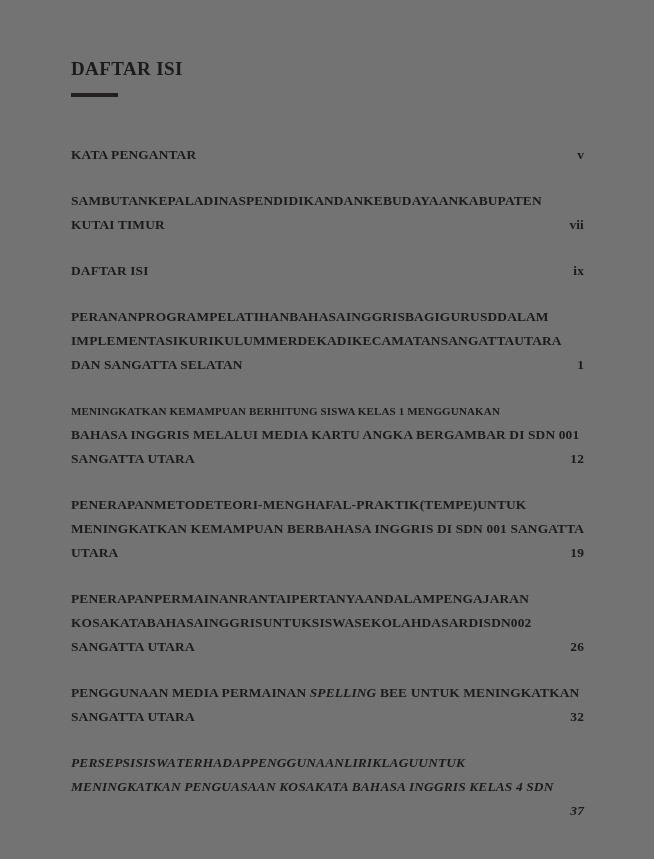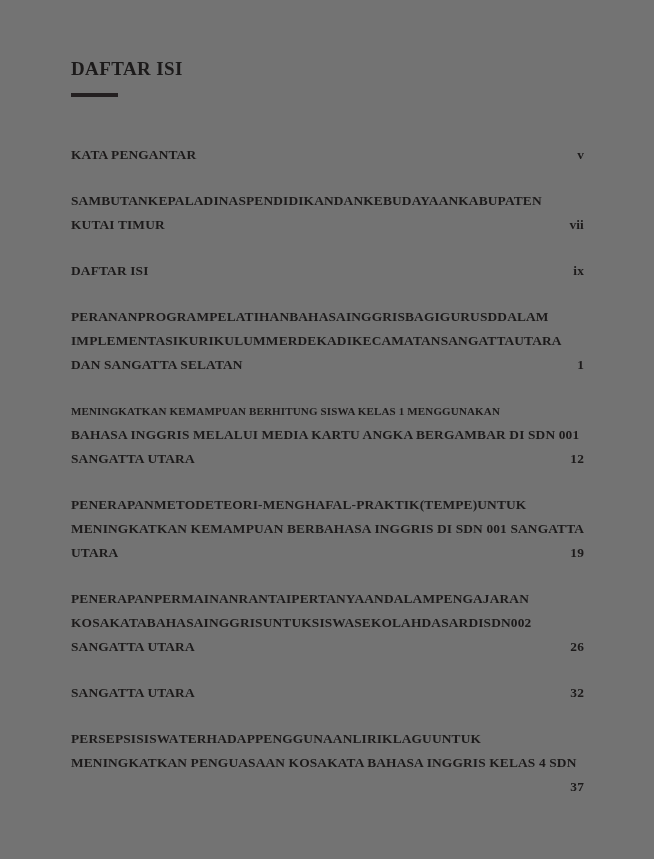--- a/index.html
+++ b/index.html
@@ -50,21 +50,21 @@
   }
 
   
   .toc {
     margin-top: 46px;
   }
   .toc-entry {
     margin-bottom: 22px;
     font-size: 0;           
   }
-  .toc-entry:last-child { margin-bottom: 12px; }
+  .toc-entry:last-child { margin-bottom: 12px; font-style: italic; }
 
   
   .toc-line {
     display: block;
     font-size: 13.4px;
     font-weight: bold;
     line-height: 24px;
     letter-spacing: 0.15px;
     white-space: nowrap;
     color: #1c1a1a;
@@ -226,20 +226,21 @@
             <span class="w">SDN</span>
             <span class="w">002</span>
           </div>
           <div class="toc-line leader-line">
             <span class="leader-text">SANGATTA UTARA</span>
             <span class="leader-dots"></span>
             <span class="page-num"> 26</span>
           </div>
         </div>
         <div class="toc-entry">
+          <div class="toc-line"><span>PENGGUNAAN MEDIA PERMAINAN </span><span class="ital">SPELLING</span><span> BEE UNTUK MENINGKATKAN</span></div>
           <div class="toc-line leader-line">
             <span class="leader-text">SANGATTA UTARA</span>
             <span class="leader-dots"></span>
             <span class="page-num"> 32</span>
           </div>
         </div>
         <div class="toc-entry">
           <div class="toc-line justified">
             <span class="w">PERSEPSI</span>
             <span class="w">SISWA</span>

